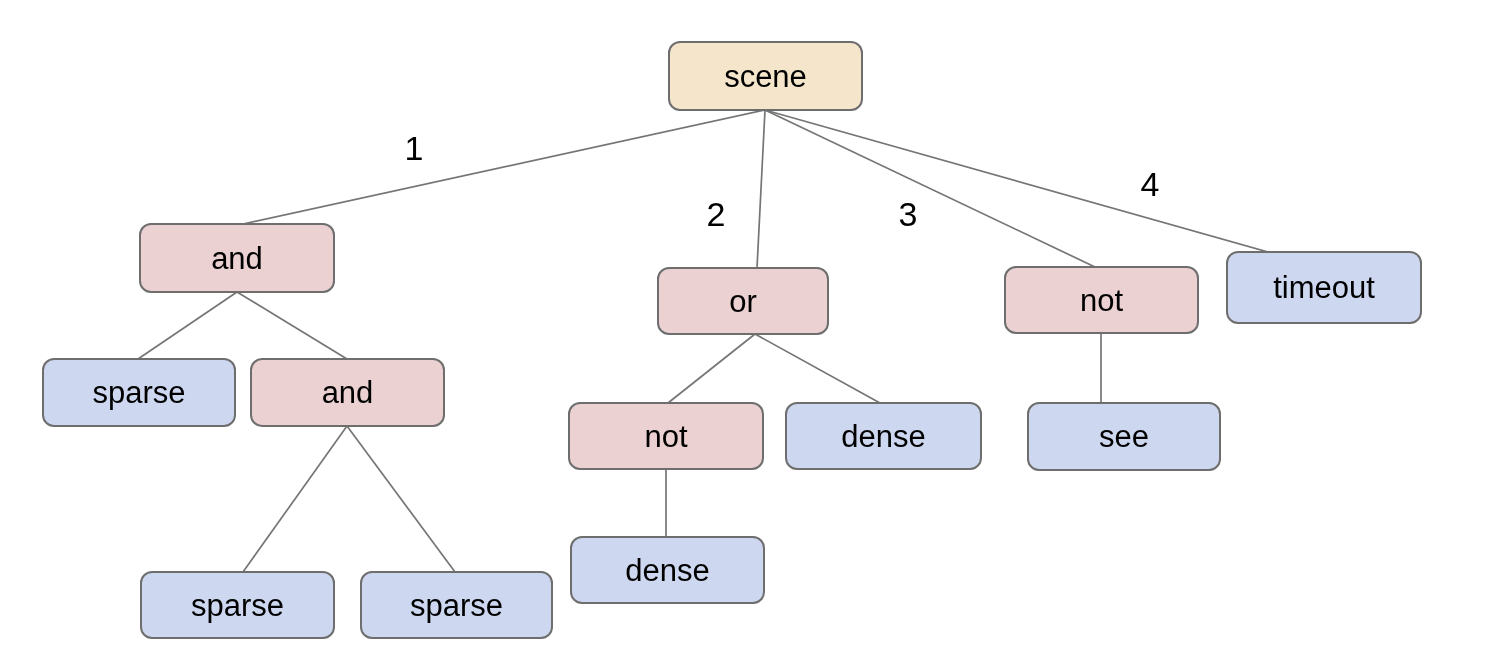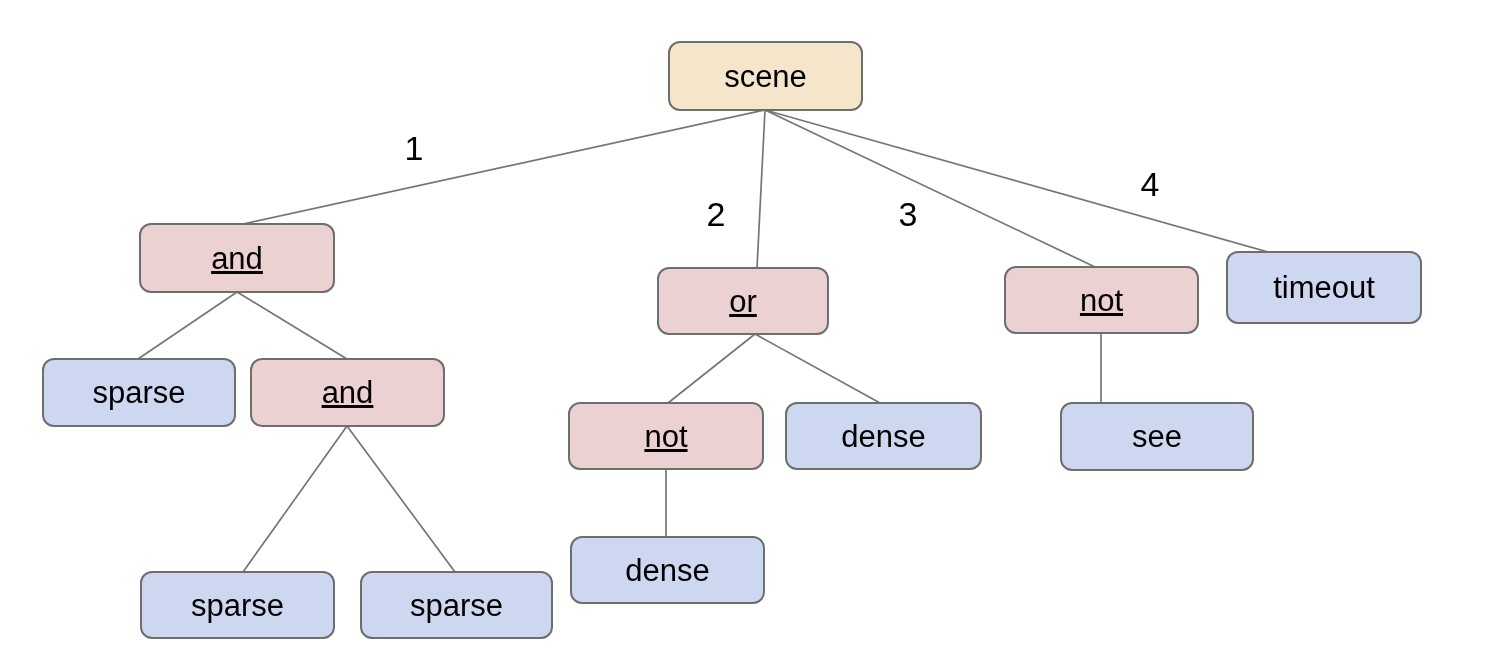--- a/index.html
+++ b/index.html
@@ -34,36 +34,36 @@
     display: flex;
     align-items: center;
     justify-content: center;
     font-size: 31px;
     color: var(--text, #000000);
     line-height: 1;
     white-space: nowrap;
     text-align: right;
   }
   .node.root     { background: var(--root-fill, #f4e5cb); }
-  .node.operator { background: var(--operator-fill, #ebd1d1); text-decoration: underline; }
+  .node.operator { background: var(--operator-fill, #ebd1d1); }
   .node.leaf     { background: var(--leaf-fill, #cdd8f0); }
 
   #n-scene    { left: 668px;  top: 41px;  width: 195px; height: 70px; }
   #n-and-1    { left: 139px;  top: 223px; width: 196px; height: 70px; }
   #n-or-1     { left: 657px;  top: 267px; width: 172px; height: 68px; }
   #n-not-1    { left: 1004px; top: 266px; width: 195px; height: 68px; }
   #n-timeout  { left: 1226px; top: 251px; width: 196px; height: 73px; }
   #n-sparse-1 { left: 42px;   top: 358px; width: 194px; height: 69px; }
   #n-and-2    { left: 250px;  top: 358px; width: 195px; height: 69px; }
   #n-sparse-2 { left: 140px;  top: 571px; width: 195px; height: 68px; }
   #n-sparse-3 { left: 360px;  top: 571px; width: 193px; height: 68px; }
   #n-not-2    { left: 568px;  top: 402px; width: 196px; height: 68px; }
   #n-dense-1  { left: 785px;  top: 402px; width: 197px; height: 68px; }
   #n-dense-2  { left: 570px;  top: 536px; width: 195px; height: 68px; }
-  #n-see-1    { left: 1060px; top: 402px; width: 194px; height: 69px; }
+  #n-see-1    { left: 1027px; top: 402px; width: 194px; height: 69px; }
 
   .edge-label {
     position: absolute;
     transform: translate(-50%, -50%);
     font-size: 34px;
     color: var(--text, #000000);
     line-height: 1;
   }
   #el-1 { left: 414px;  top: 148px; }
   #el-2 { left: 716px;  top: 214px; }

